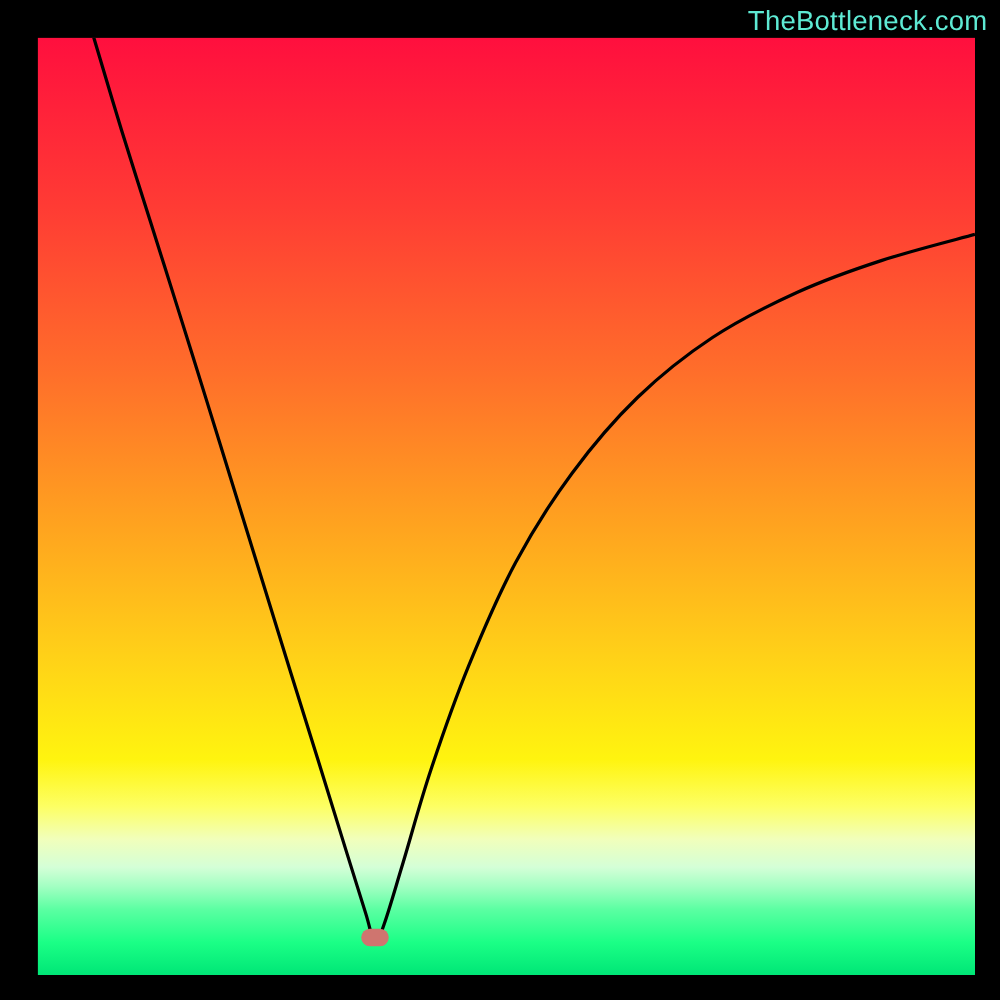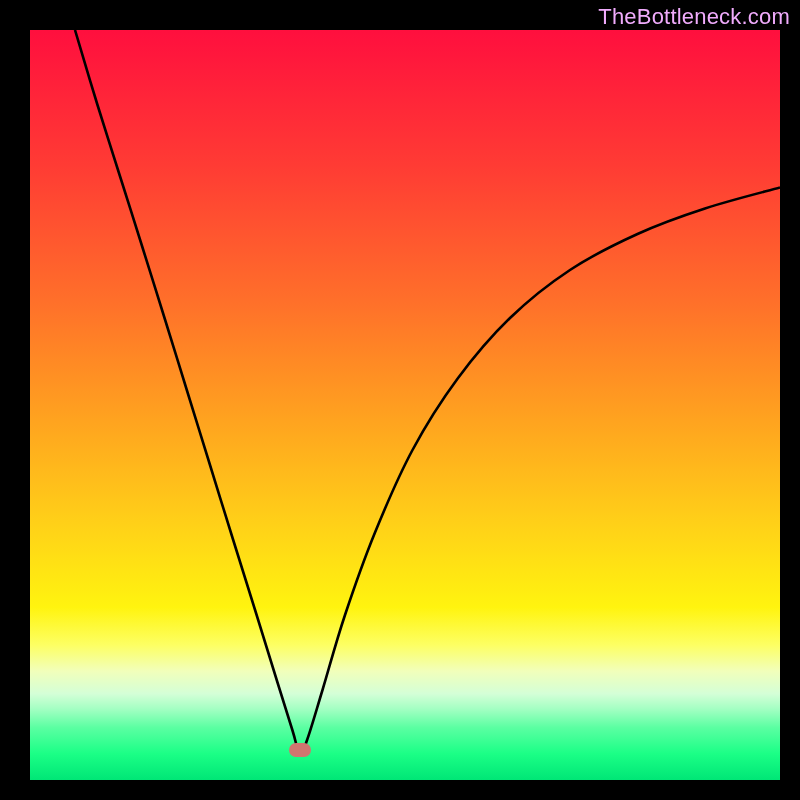--- a/index.html
+++ b/index.html
@@ -14,21 +14,21 @@
   .frame {
     position: relative;
     width: 800px;
     height: 800px;
     background: #000;
   }
   .watermark {
     position: absolute;
     top: 4px;
     right: 10px;
-    color: #f0abfc;
+    color: #5eead4;
     font-size: 22px;
     font-weight: 400;
     letter-spacing: 0.2px;
     z-index: 4;
   }
   .plot-area {
     position: absolute;
     left: 30px;
     top: 30px;
     width: 750px;

